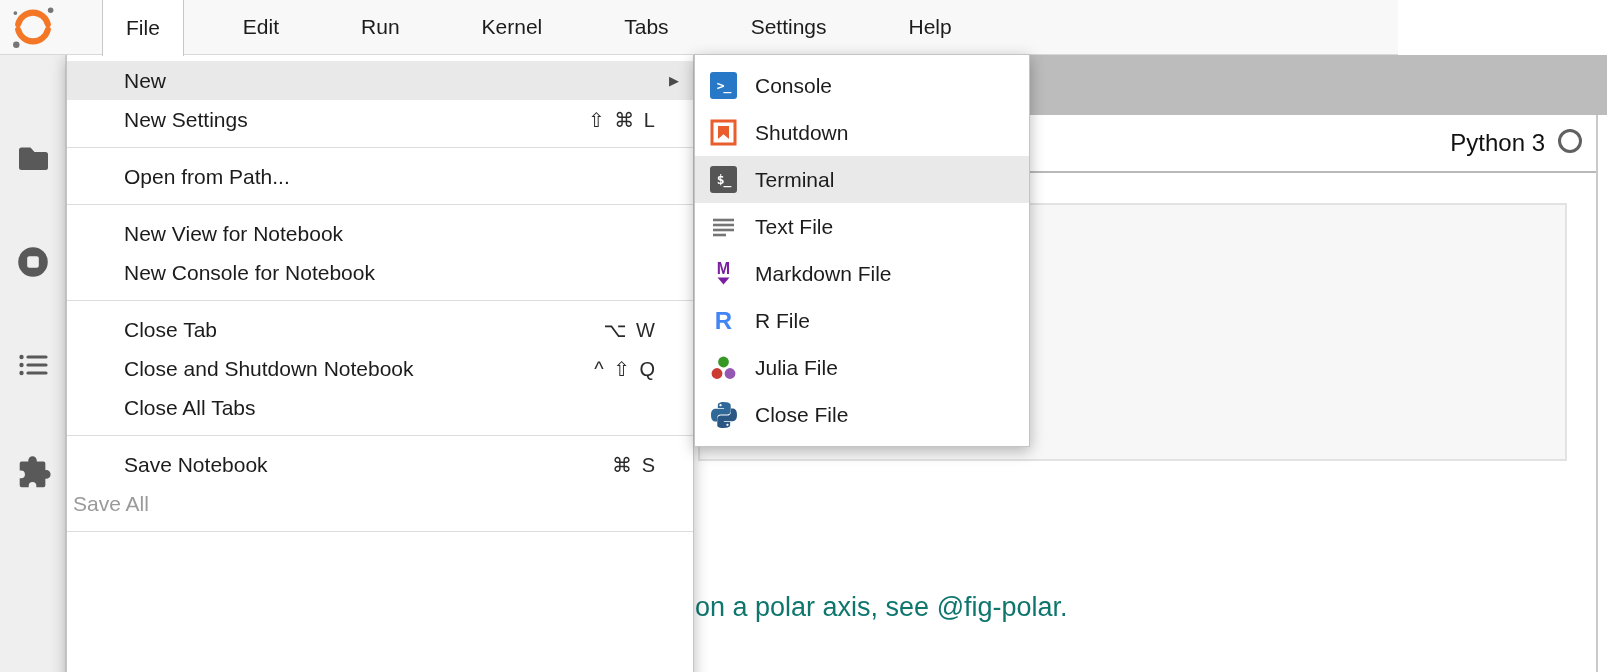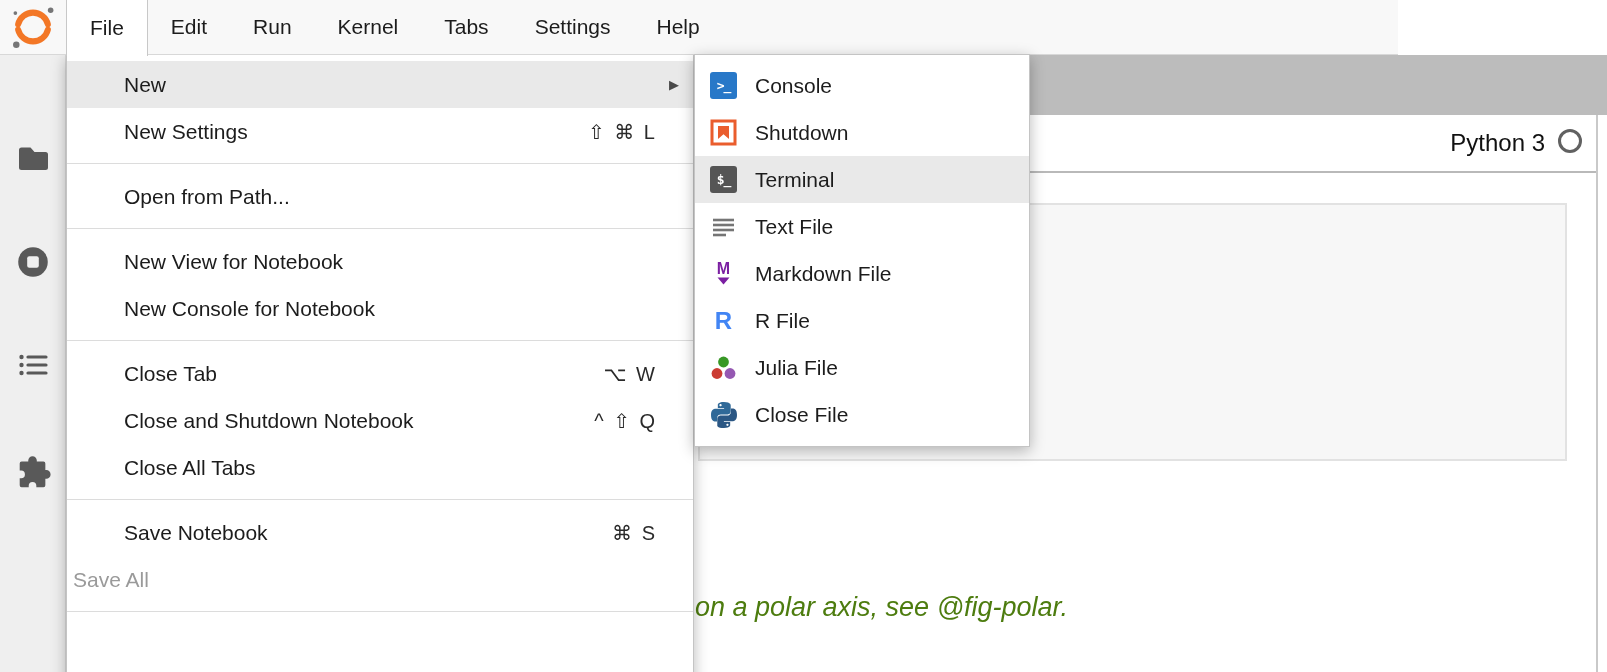--- a/index.html
+++ b/index.html
@@ -2,21 +2,21 @@
 <html><head>
 <meta charset="utf-8">
 <style>
   * { margin:0; padding:0; box-sizing:border-box; }
   html,body { width:1607px; height:672px; overflow:hidden; background:#fff;
     font-family:"Liberation Sans", sans-serif; color:#1c1c1c; }
   #stage { position:relative; width:1607px; height:672px; background:#fff; }
 
   
   .menubar { position:absolute; left:0; top:0; width:1398px; height:55px;
-    background:#f8f8f8; border-bottom:1px solid #d8d8d8; display:flex; align-items:stretch; z-index:50; }
+    background:#f8f8f8; border-bottom:1px solid #d8d8d8; display:flex; align-items:stretch; z-index:50;gap:36px; }
   .logo-box { width:66px; display:flex; align-items:center; justify-content:center; background:#f8f8f8; }
   .mb-item { padding:0 23px; display:flex; align-items:center; font-size:21px; cursor:default; }
   .mb-item.active { position:relative; z-index:60; background:#fff; height:56px;
     border-left:1px solid #c8c8c8; border-right:1px solid #c8c8c8; }
 
   
   .sidebar { position:absolute; left:0; top:55px; width:66px; height:617px;
     background:#efefef; border-right:1px solid #d9d9d9; z-index:10; }
   .sb-icon { position:absolute; left:13px; width:40px; height:40px;
     display:flex; align-items:center; justify-content:center; }
@@ -25,27 +25,27 @@
   .tabbar { position:absolute; left:66px; top:55px; width:1541px; height:60px; background:#bcbcbc; z-index:1; }
   .toolbar { position:absolute; left:66px; top:115px; width:1530px; height:58px; background:#fff;
     border-bottom:2px solid #b9b9b9; z-index:2; display:flex; align-items:center; justify-content:flex-end;
     padding-right:14px; }
   .kernel { display:flex; align-items:flex-start; gap:13px; font-size:24px; color:#111; }
   .kernel-circle { width:24px; height:24px; border:3px solid #616161; border-radius:50%; background:#fff; }
   .right-edge { position:absolute; left:1596px; top:115px; width:2px; height:557px; background:#c9c9c9; z-index:1; }
   .content { position:absolute; left:66px; top:175px; width:1530px; height:497px; background:#fff; z-index:1; }
   .raw-cell { position:absolute; left:632px; top:28px; width:869px; height:258px;
     background:#f7f7f7; border:2px solid #e2e2e2; }
-  .md-line { position:absolute; left:629px; top:417px; font-size:27px; color:#4d7c0f; white-space:nowrap;font-style:italic; }
+  .md-line { position:absolute; left:629px; top:417px; font-size:27px; color:#0f766e; white-space:nowrap; }
 
   
   .dropdown { position:absolute; left:66px; top:55px; width:628px; height:640px;
     background:#fff; border:1px solid #c4c4c4; border-top:none;
     box-shadow:0 4px 14px rgba(0,0,0,.28); z-index:40; padding-top:6px; }
-  .fm-row { height:47px; display:flex; align-items:center; padding:0 36px 0 57px; font-size:21px; }
+  .fm-row { height:39px; display:flex; align-items:center; padding:0 36px 0 57px; font-size:21px; }
   .fm-row.hl { background:#e9e9e9; }
   .fm-row.disabled { color:#9a9a9a;padding-left:6px; }
   .fm-shortcut { margin-left:auto; font-size:20px; color:#2a2a2a; letter-spacing:2px; white-space:nowrap; }
   .fm-arrow { margin-left:auto; margin-right:-22px; font-size:13px; color:#4a4a4a; }
   .fm-sep { height:18px; position:relative; }
   .fm-sep::after { content:""; position:absolute; left:0; right:0; top:8px; height:1px; background:#dcdcdc; }
 
   
   .submenu { position:absolute; left:694px; top:54px; width:336px;
     background:#fff; border:1px solid #c4c4c4; box-shadow:0 4px 14px rgba(0,0,0,.28);

